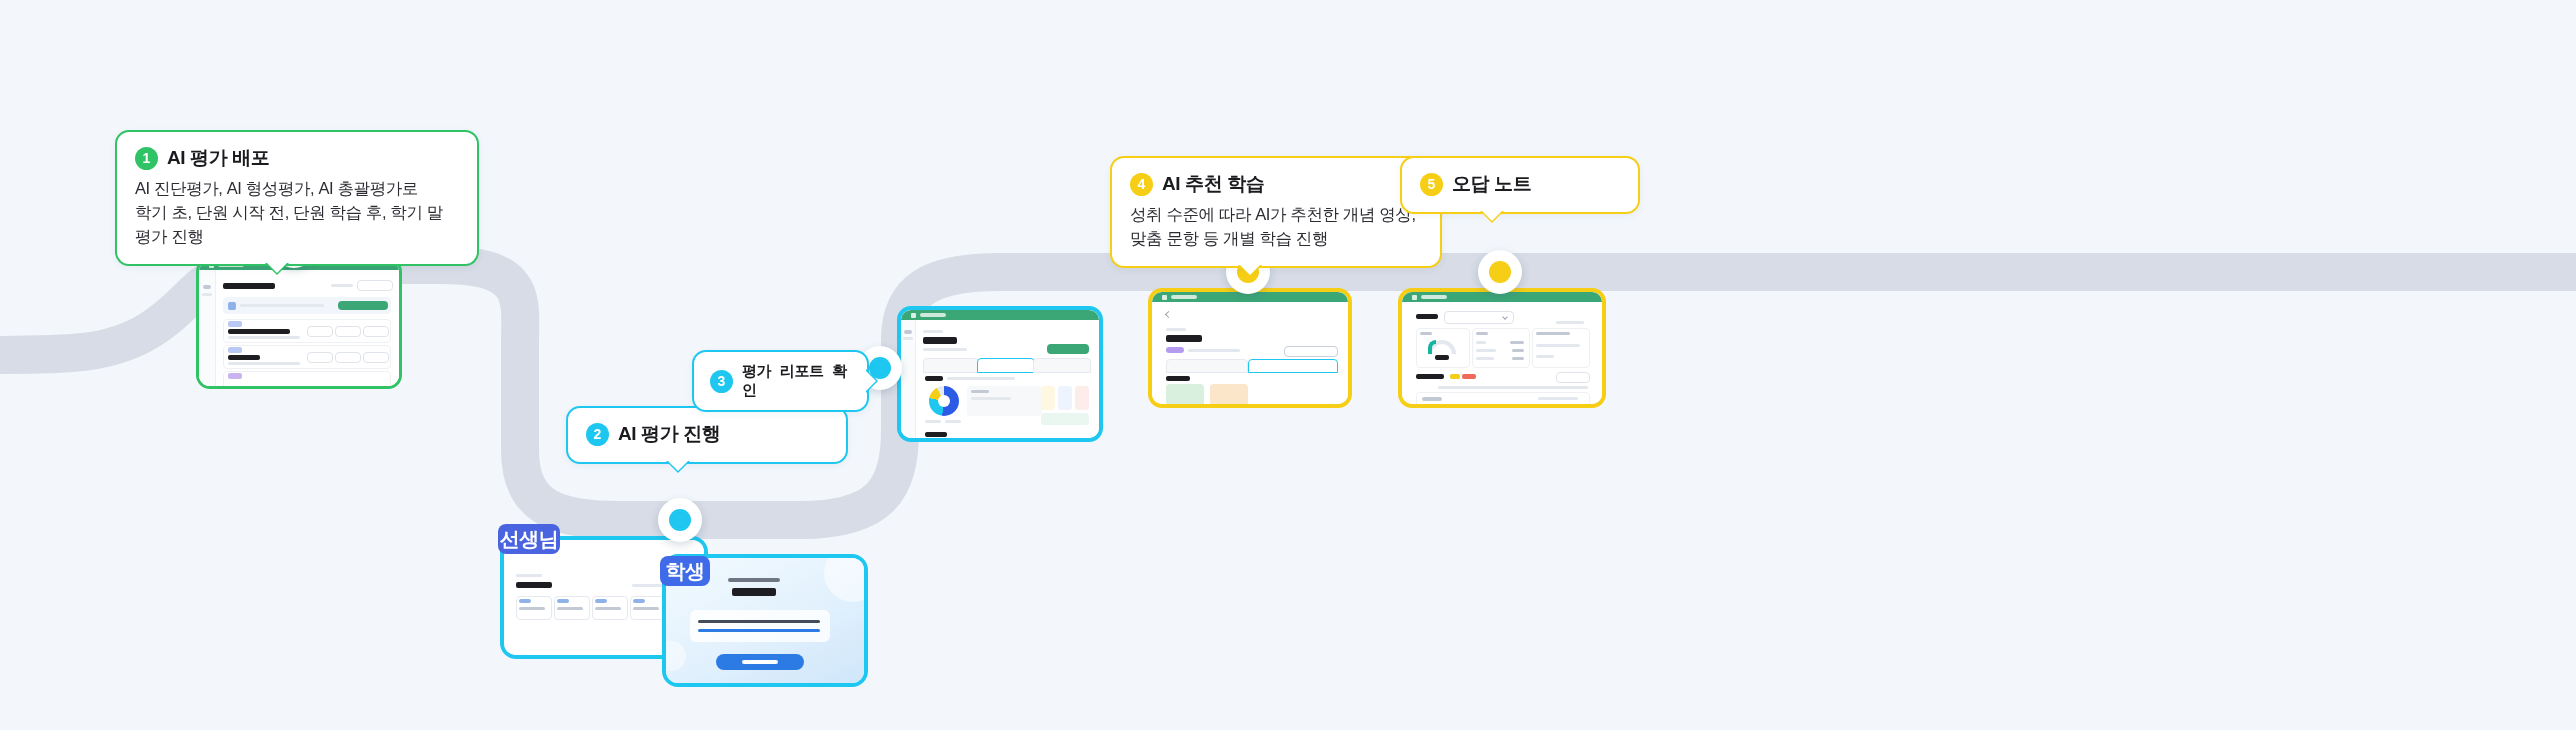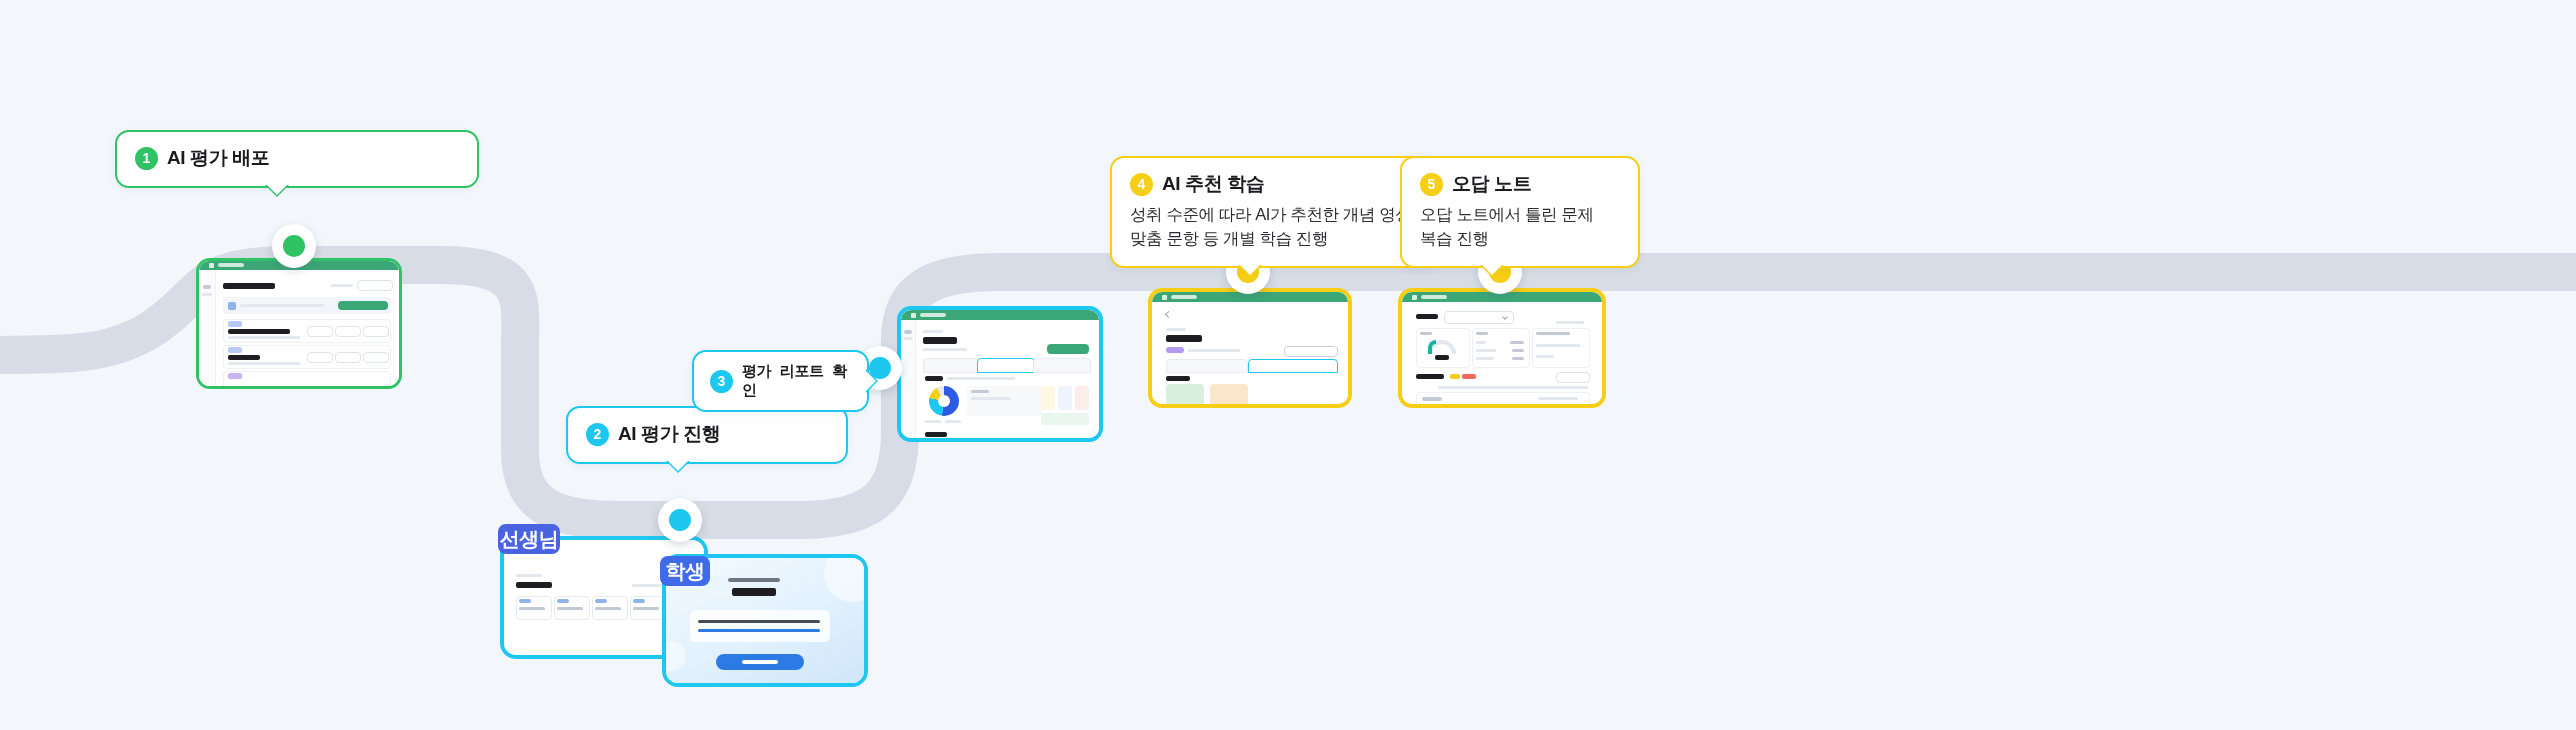--- a/index.html
+++ b/index.html
@@ -121,20 +121,22 @@
   </div>
   <div class="node" style="left:1478px;top:250px;">
     <i style="background:#F6CE15"></i>
   </div>
 
   <div class="callout" style="left:115px;top:130px;width:320px;border:2px solid #2FC365;">
     <div class="hd">
       <span class="badge-num" style="background:#2FC365">1</span>
       <h3>AI 평가 배포</h3>
     </div>
+    <p>AI 진단평가, AI 형성평가, AI 총괄평가로
+학기 초, 단원 시작 전, 단원 학습 후, 학기 말 평가 진행</p>
     <span class="tail-d" style="border-top:12px solid #2FC365;left:160px;"></span>
     <span class="tail-d-in" style="left:160px;"></span>
   </div>
 
   <div class="callout" style="left:566px;top:406px;width:238px;border:2px solid #1EC7EF;">
     <div class="hd">
       <span class="badge-num" style="background:#1EC7EF">2</span>
       <h3>AI 평가 진행</h3>
     </div>
     <span class="tail-d" style="border-top:12px solid #1EC7EF;left:110px;"></span>
@@ -159,22 +161,20 @@
 맞춤 문항 등 개별 학습 진행</p>
     <span class="tail-d" style="border-top:12px solid #F6CE15;left:138px;"></span>
     <span class="tail-d-in" style="left:138px;"></span>
   </div>
 
   <div class="callout" style="left:1400px;top:156px;width:196px;border:2px solid #F6CE15;">
     <div class="hd">
       <span class="badge-num" style="background:#F6CE15">5</span>
       <h3>오답 노트</h3>
     </div>
-    <p>오답 노트에서 틀린 문제
-복습 진행</p>
     <span class="tail-d" style="border-top:12px solid #F6CE15;left:90px;"></span>
     <span class="tail-d-in" style="left:90px;"></span>
   </div>
 
   <div class="shot" style="left:196px;top:258px;width:200px;height:125px;border:3px solid #2FC365;">
     <div class="inner">
       <div class="ui-top">
         <span class="dot"></span>
         <span class="lbl"></span>
       </div>

